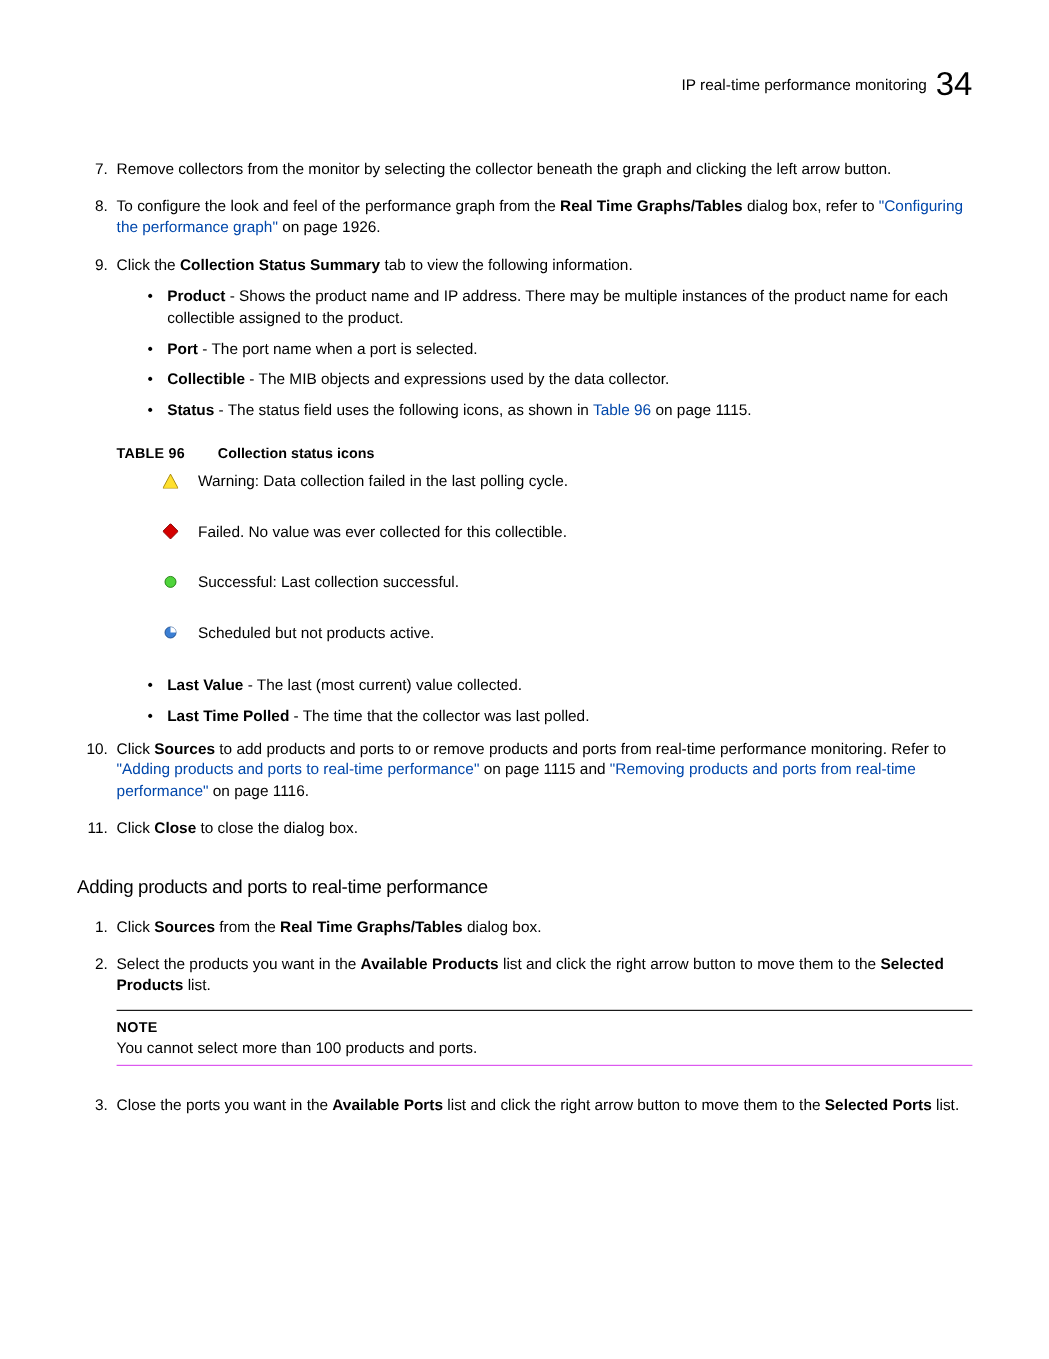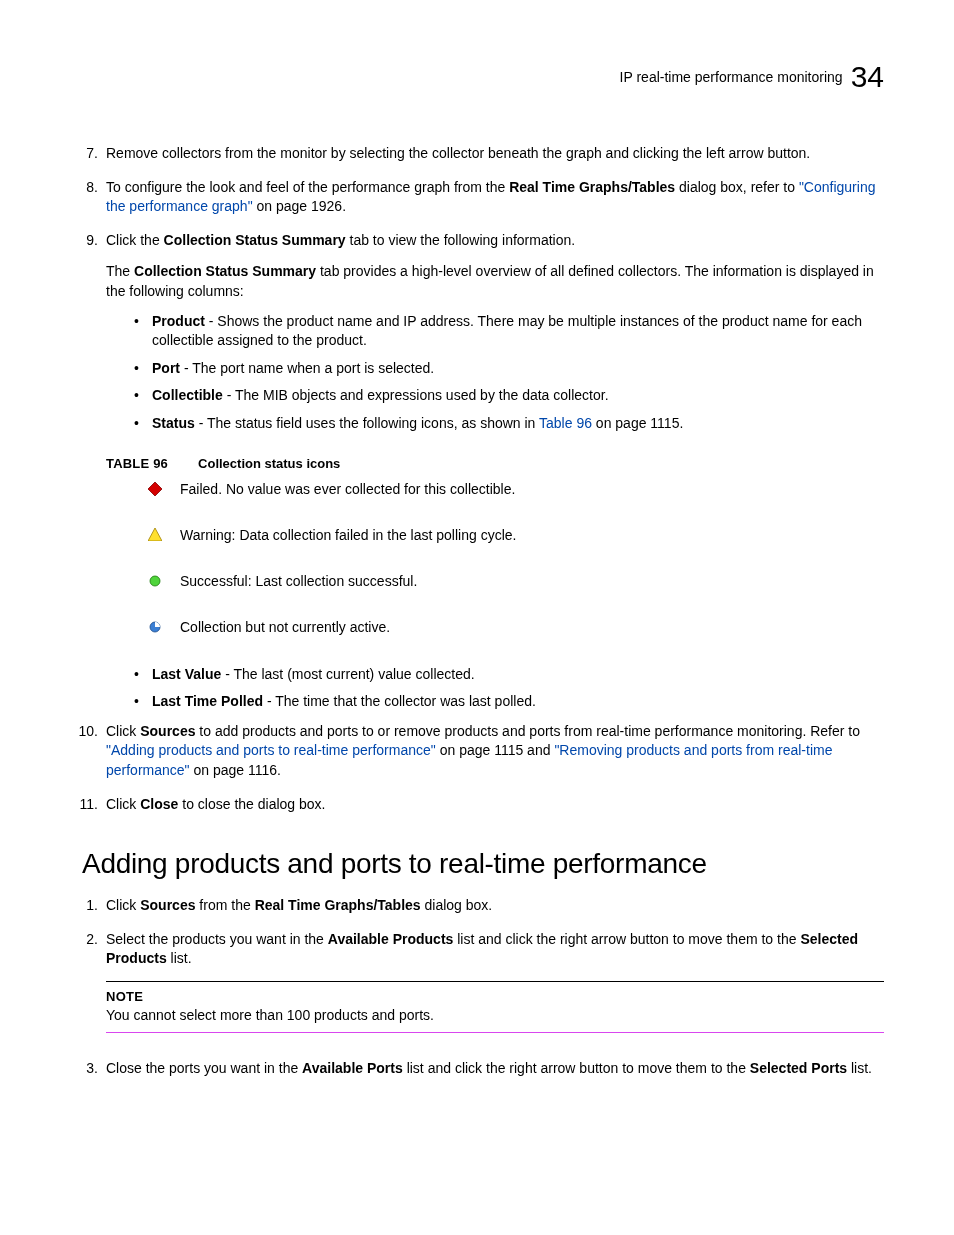--- a/index.html
+++ b/index.html
@@ -87,24 +87,24 @@
   .icon-cell {
     width: 50px;
     display: flex;
     justify-content: center;
   }
   .icon-desc {
     flex: 1;
   }
   h2.section {
     font-family: Arial, Helvetica, sans-serif;
-    font-size: 28px;
+    font-size: 17px;
     font-weight: normal;
     letter-spacing: -0.3px;
-    margin: 34px 0 16px 12px;
+    margin: 34px 0 16px 0;
   }
   .intro {
     margin-bottom: 14px;
     line-height: 1.4;
   }
   .note-box {
     border-top: 1px solid #000;
     border-bottom: 1px solid #d946ef;
     padding: 6px 0;
     margin: 12px 0 12px 0;
@@ -136,23 +136,20 @@
     <div class="step-body">
       <span>To configure the look and feel of the performance graph from the </span><span class="bold">Real Time Graphs/Tables</span><span> dialog box, refer to </span><span class="link">"Configuring the performance graph"</span><span> on page 1926.</span>
     </div>
   </div>
 
   <div class="step">
     <div class="step-num">9.</div>
     <div class="step-body">
       <span>Click the </span><span class="bold">Collection Status Summary</span><span> tab to view the following information.</span>
 
-      <div class="followup">
-        <span>The </span><span class="bold">Collection Status Summary</span><span> tab provides a high-level overview of all defined collectors. The information is displayed in the following columns:</span>
-      </div>
 
       <div class="sublist">
         <div class="sub-item">
           <div class="bullet">•</div>
           <div class="sub-body"><span class="bold">Product</span><span> - Shows the product name and IP address. There may be multiple instances of the product name for each collectible assigned to the product.</span></div>
         </div>
         <div class="sub-item">
           <div class="bullet">•</div>
           <div class="sub-body"><span class="bold">Port</span><span> - The port name when a port is selected.</span></div>
         </div>
@@ -168,50 +165,50 @@
     </div>
   </div>
 
   <div class="table-label" style="margin-left:36px">
     <span class="tname">TABLE 96</span><span class="bold" style="font-size:13px">Collection status icons</span>
   </div>
 
   <div class="icon-table">
     <div class="icon-row">
       <div class="icon-cell">
+        <svg width="14" height="13" viewBox="0 0 14 13">
+            <polygon points="7,0 14,13 0,13" fill="#ffe02e" stroke="#a08000" stroke-width="0.8"></polygon>
+          </svg>
+      </div>
+      <div class="icon-desc">Warning: Data collection failed in the last polling cycle.</div>
+    </div>
+    <div class="icon-row">
+      <div class="icon-cell">
         <svg width="14" height="14" viewBox="0 0 14 14">
             <polygon points="7,0 14,7 7,14 0,7" fill="#d40000" stroke="#800000" stroke-width="0.8"></polygon>
           </svg>
       </div>
       <div class="icon-desc">Failed. No value was ever collected for this collectible.</div>
-    </div>
-    <div class="icon-row">
-      <div class="icon-cell">
-        <svg width="14" height="13" viewBox="0 0 14 13">
-            <polygon points="7,0 14,13 0,13" fill="#ffe02e" stroke="#a08000" stroke-width="0.8"></polygon>
-          </svg>
-      </div>
-      <div class="icon-desc">Warning: Data collection failed in the last polling cycle.</div>
     </div>
     <div class="icon-row">
       <div class="icon-cell">
         <svg width="12" height="12" viewBox="0 0 12 12">
             <circle cx="6" cy="6" r="5" fill="#4fd43b" stroke="#1b7a0b" stroke-width="0.8"></circle>
           </svg>
       </div>
       <div class="icon-desc">Successful: Last collection successful.</div>
     </div>
     <div class="icon-row">
       <div class="icon-cell">
         <svg width="12" height="12" viewBox="0 0 12 12">
             <circle cx="6" cy="6" r="5" fill="#3b7fd4" stroke="#1b4a8a" stroke-width="0.8"></circle>
             <path d="M6 6 L6 1 A5 5 0 0 1 11 6 Z" fill="#fff"></path>
           </svg>
       </div>
-      <div class="icon-desc">Collection but not currently active.</div>
+      <div class="icon-desc">Scheduled but not products active.</div>
     </div>
   </div>
 
   <div style="margin-left:36px">
     <div class="sub-item">
       <div class="bullet">•</div>
       <div class="sub-body"><span class="bold">Last Value</span><span> - The last (most current) value collected.</span></div>
     </div>
     <div class="sub-item">
       <div class="bullet">•</div>

